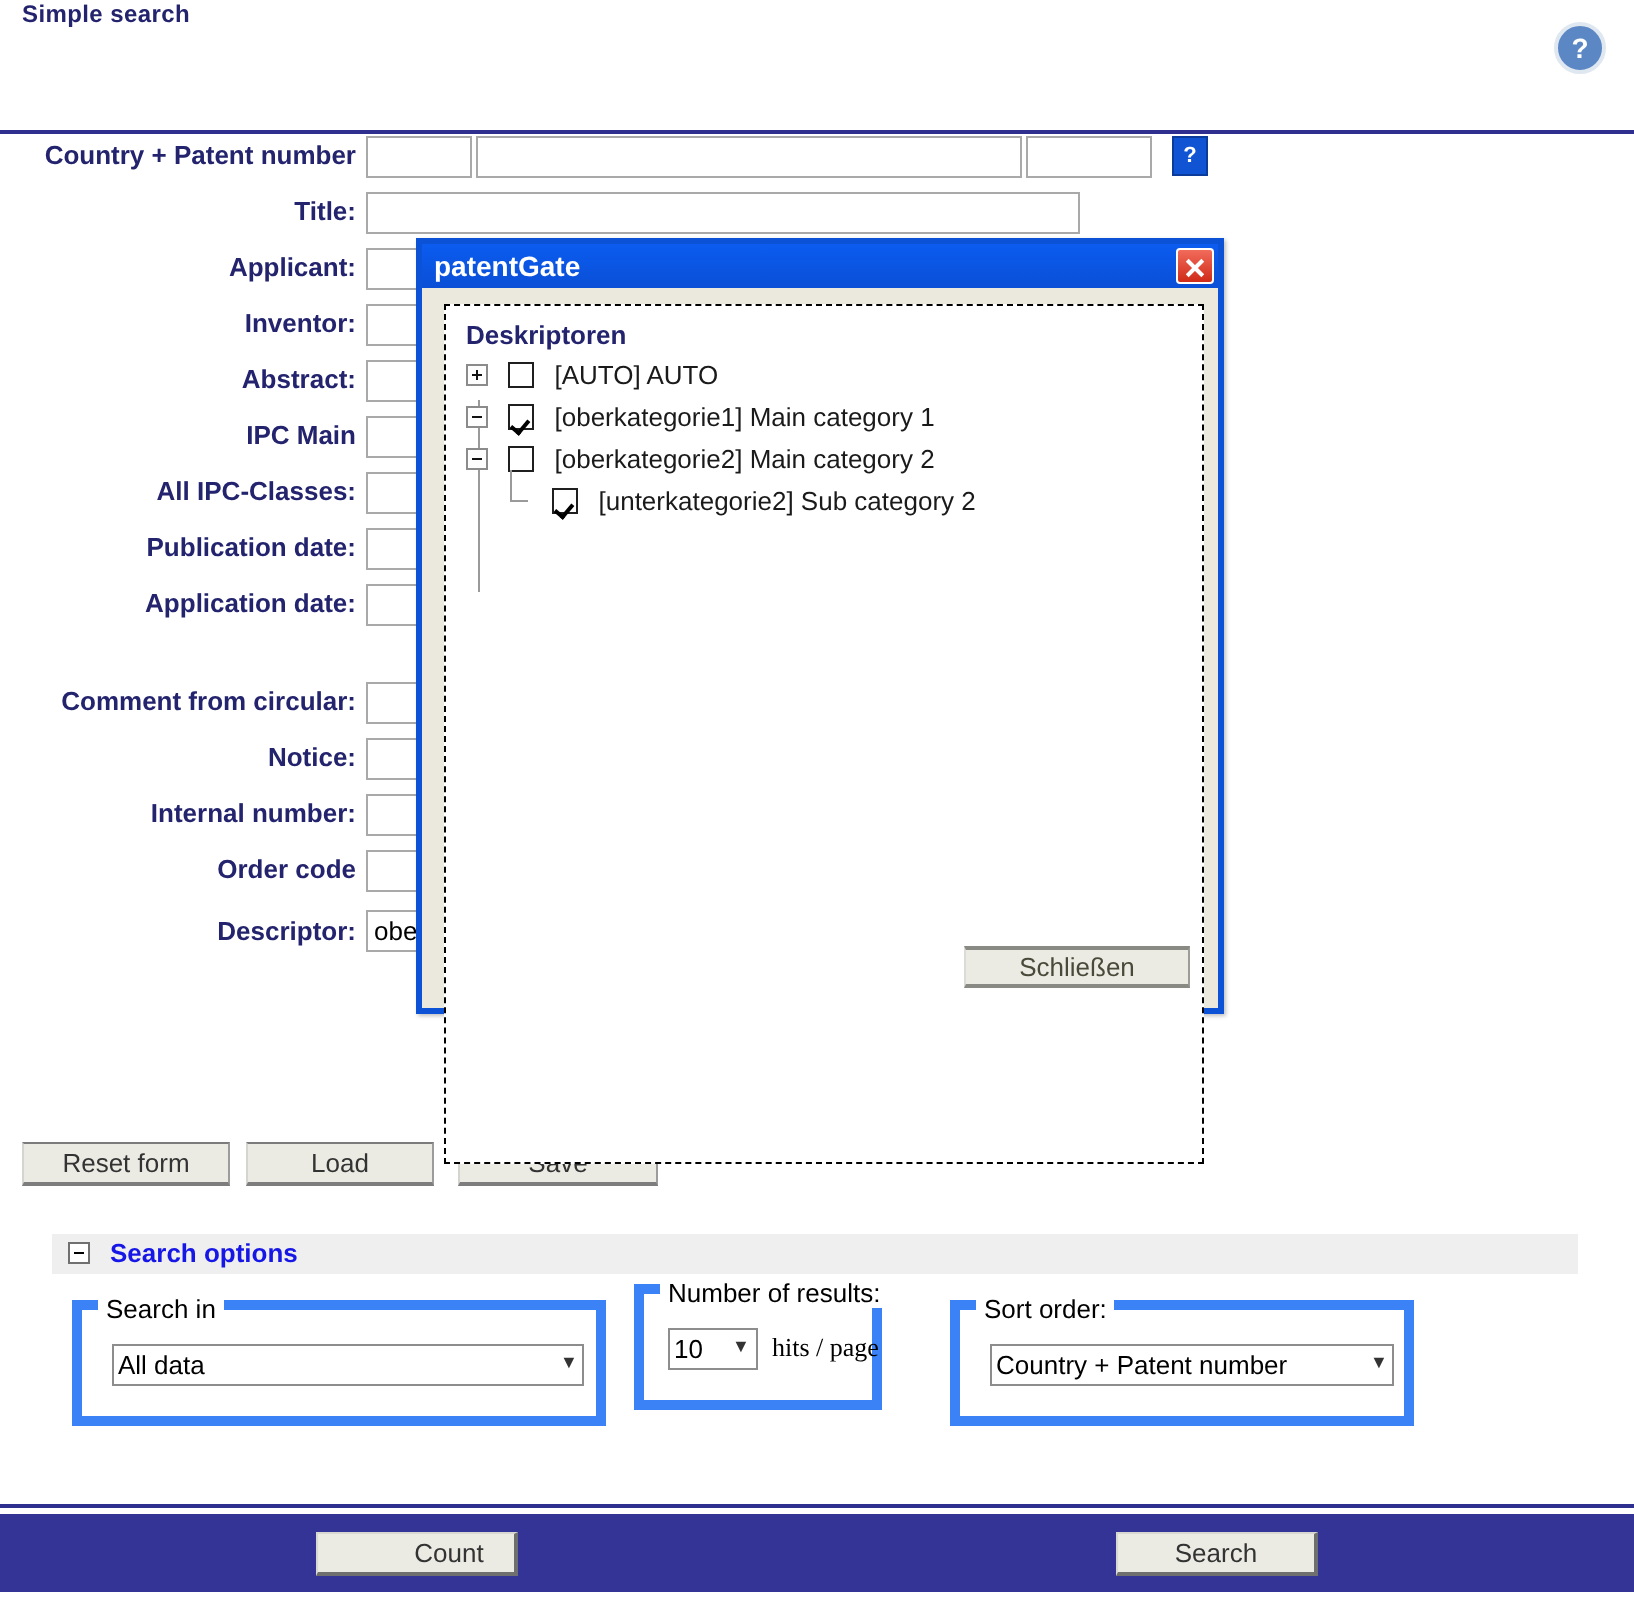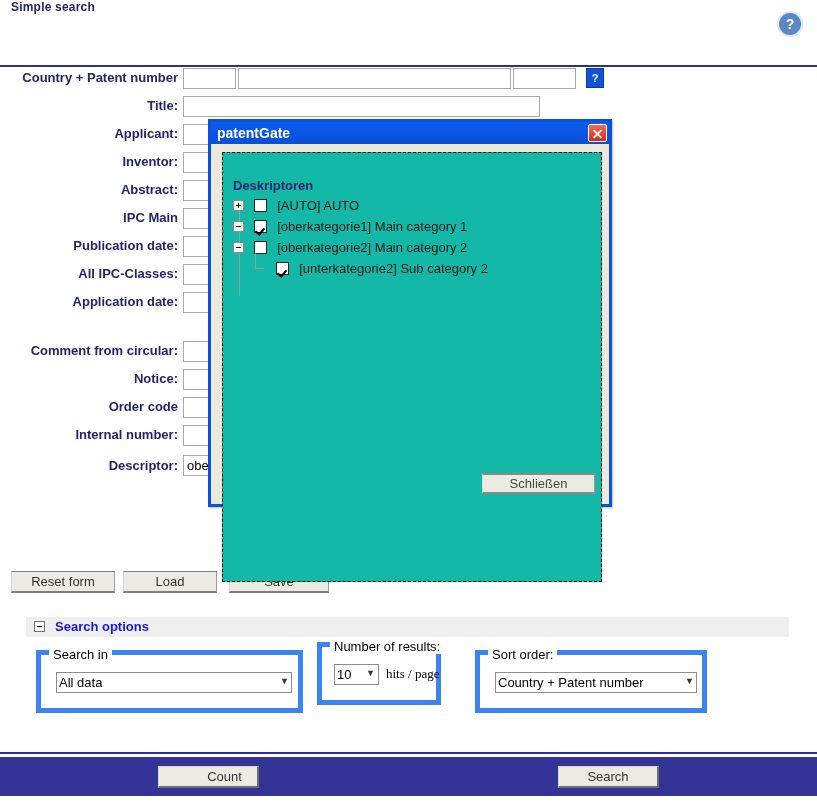--- a/index.html
+++ b/index.html
@@ -228,23 +228,23 @@
     position: absolute; left: 3px; top: 7.5px;
     width: 11px; height: 2px; background: #fff;
   }
   #dlg-close::before { transform: rotate(45deg); }
   #dlg-close::after  { transform: rotate(-45deg); }
 
   #dlg-tree {
     position: absolute; left: 11px; top: 30px;
     width: 380px; height: 430px;
     max-height: 430px;
-    background: #14b8a6;
+    background: #ffffff;
     border: 1px dashed #000000;
-    padding: 24px 8px;
+    padding: 6px 8px;
     overflow: hidden;
   }
   #dlg-tree { height: 432px; }
   #tree-title {
     font-weight: bold; font-size: 13px; color: #23236e;
     margin: 1px 0 4px 2px;
   }
   .tnode {
     position: relative;
     height: 21px;
@@ -355,48 +355,48 @@
   </div>
   <div class="frow">
     <div class="flabel">Abstract:</div>
     <input class="ftext single" type="text" value="" style="">
   </div>
   <div class="frow">
     <div class="flabel">IPC Main</div>
     <input class="ftext single" type="text" value="" style="">
   </div>
   <div class="frow">
+    <div class="flabel">All IPC-Classes:</div>
+    <input class="ftext single" type="text" value="" style="">
+  </div>
+  <div class="frow">
     <div class="flabel">Publication date:</div>
     <input class="ftext single" type="text" value="" style="">
   </div>
   <div class="frow">
-    <div class="flabel">All IPC-Classes:</div>
-    <input class="ftext single" type="text" value="" style="">
-  </div>
-  <div class="frow">
     <div class="flabel">Application date:</div>
     <input class="ftext single" type="text" value="" style="">
   </div>
 
   <div class="spacer"></div>
 
   <div class="frow">
     <div class="flabel">Comment from circular:</div>
     <input class="ftext single" type="text" value="" style="">
   </div>
   <div class="frow">
     <div class="flabel">Notice:</div>
     <input class="ftext single" type="text" value="" style="">
   </div>
   <div class="frow">
+    <div class="flabel">Internal number:</div>
+    <input class="ftext single" type="text" value="" style="">
+  </div>
+  <div class="frow">
     <div class="flabel">Order code</div>
-    <input class="ftext single" type="text" value="" style="">
-  </div>
-  <div class="frow">
-    <div class="flabel">Internal number:</div>
     <input class="ftext single" type="text" value="" style="">
   </div>
 
   <div class="frow" style="height:30px">
     <div class="flabel" style="top:3px">Descriptor:</div>
     <input class="ftext desc" style="top: 3px;" type="text" value="oberkategorie1 or unterkategorie2">
     <button class="greenbtn" style="top:4px"></button>
     <button class="qbtn rd" style="top:4px">?</button>
   </div>
 </div>

